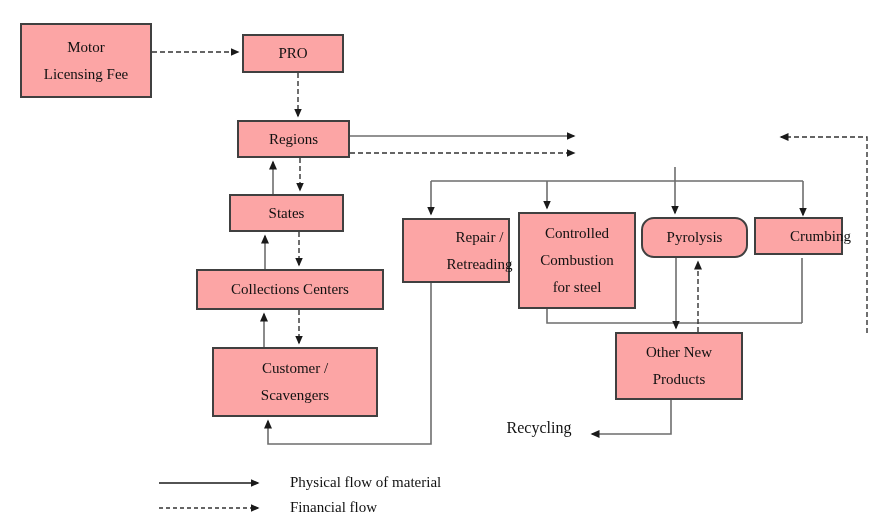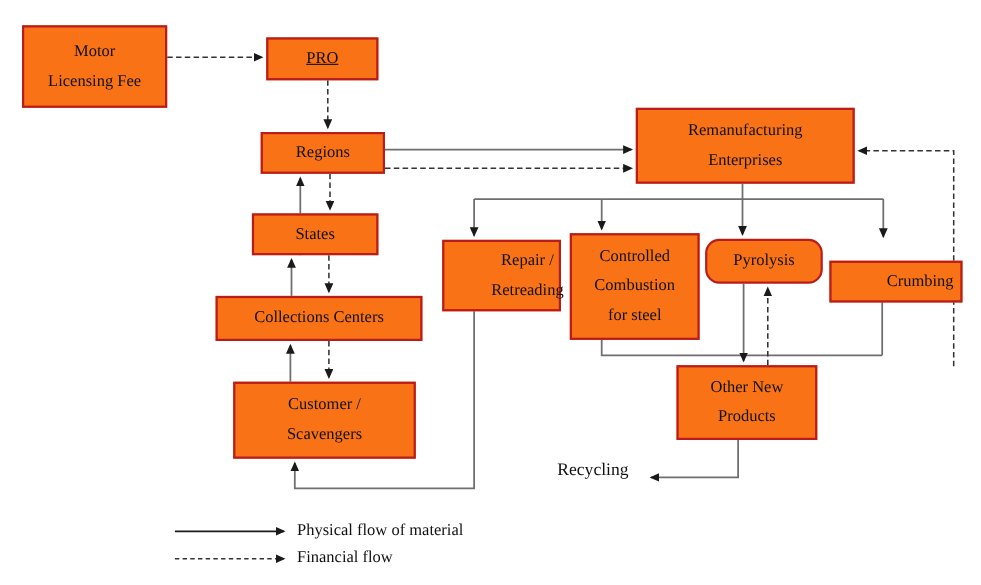--- a/index.html
+++ b/index.html
@@ -8,51 +8,51 @@
     width:892px;height:532px;
     background:#ffffff;
     font-family:"Liberation Serif","DejaVu Serif",serif;
     color:#111;
     overflow:hidden;
   }
   .wires{position:absolute;left:0;top:0;width:892px;height:532px;}
   .node{
     position:absolute;
     box-sizing:border-box;
-    background:#f97316;
-    border:2px solid #b91c1c;
+    background:#fca5a5;
+    border:2px solid #404040;
     display:flex;align-items:center;justify-content:center;
     text-align:center;
     white-space:pre-line;
     font-size:15px;line-height:27px;
     z-index:2;
   }
   
   .n-motor{left:20px;top:23px;width:132px;height:75px;}
-  .n-pro{left:242px;top:34px;width:102px;height:39px;text-decoration:underline;}
+  .n-pro{left:242px;top:34px;width:102px;height:39px;}
   .n-regions{left:237px;top:120px;width:113px;height:38px;}
   .n-states{left:229px;top:194px;width:115px;height:38px;}
   .n-collections{left:196px;top:269px;width:188px;height:41px;text-align:center;}
   .n-customer{left:212px;top:347px;width:166px;height:70px;}
   .n-reman{left:578px;top:98px;width:199px;height:69px;}
   .n-repair{left:402px;top:218px;width:108px;height:65px;padding-left:47px;}
   .n-combustion{left:518px;top:212px;width:118px;height:97px;line-height:27px;}
   .n-pyrolysis{left:641px;top:217px;width:107px;height:41px;border-radius:13px;}
-  .n-crumbing{left:754px;top:237px;width:121px;height:38px;padding-left:44px;}
+  .n-crumbing{left:754px;top:217px;width:89px;height:38px;padding-left:44px;}
   .n-othernew{left:615px;top:332px;width:128px;height:68px;}
   .float-label{
     position:absolute;left:494px;top:419px;width:90px;height:22px;
     font-size:16px;text-align:center;z-index:2;
   }
   .legend{
     position:absolute;left:158px;top:470px;z-index:2;
   }
   .legend-row{display:flex;align-items:center;height:25px;}
   .legend-row svg{display:block;}
-  .legend-label{margin-left:0;font-size:15px;}
+  .legend-label{margin-left:20px;font-size:15px;}
 </style>
 </head>
 <body>
 
 <div class="canvas">
 
   <svg class="wires" width="892" height="532" viewBox="0 0 892 532" xmlns="http://www.w3.org/2000/svg">
     <defs>
       <marker id="ah" markerWidth="10" markerHeight="9" refX="7.5" refY="4" orient="auto" markerUnits="userSpaceOnUse">
         <path d="M0,0 L9,4 L0,8 Z" fill="#1a1a1a"></path>
@@ -88,22 +88,20 @@
   </svg>
 
   <div class="node n-motor">Motor
 Licensing Fee</div>
   <div class="node n-pro">PRO</div>
   <div class="node n-regions">Regions</div>
   <div class="node n-states">States</div>
   <div class="node n-collections">Collections Centers</div>
   <div class="node n-customer">Customer /
 Scavengers</div>
-  <div class="node n-reman">Remanufacturing
-Enterprises</div>
   <div class="node n-repair">Repair /
 Retreading</div>
   <div class="node n-combustion">Controlled
 Combustion
 for steel</div>
   <div class="node n-pyrolysis">Pyrolysis</div>
   <div class="node n-crumbing">Crumbing</div>
   <div class="node n-othernew">Other New
 Products</div>
 

